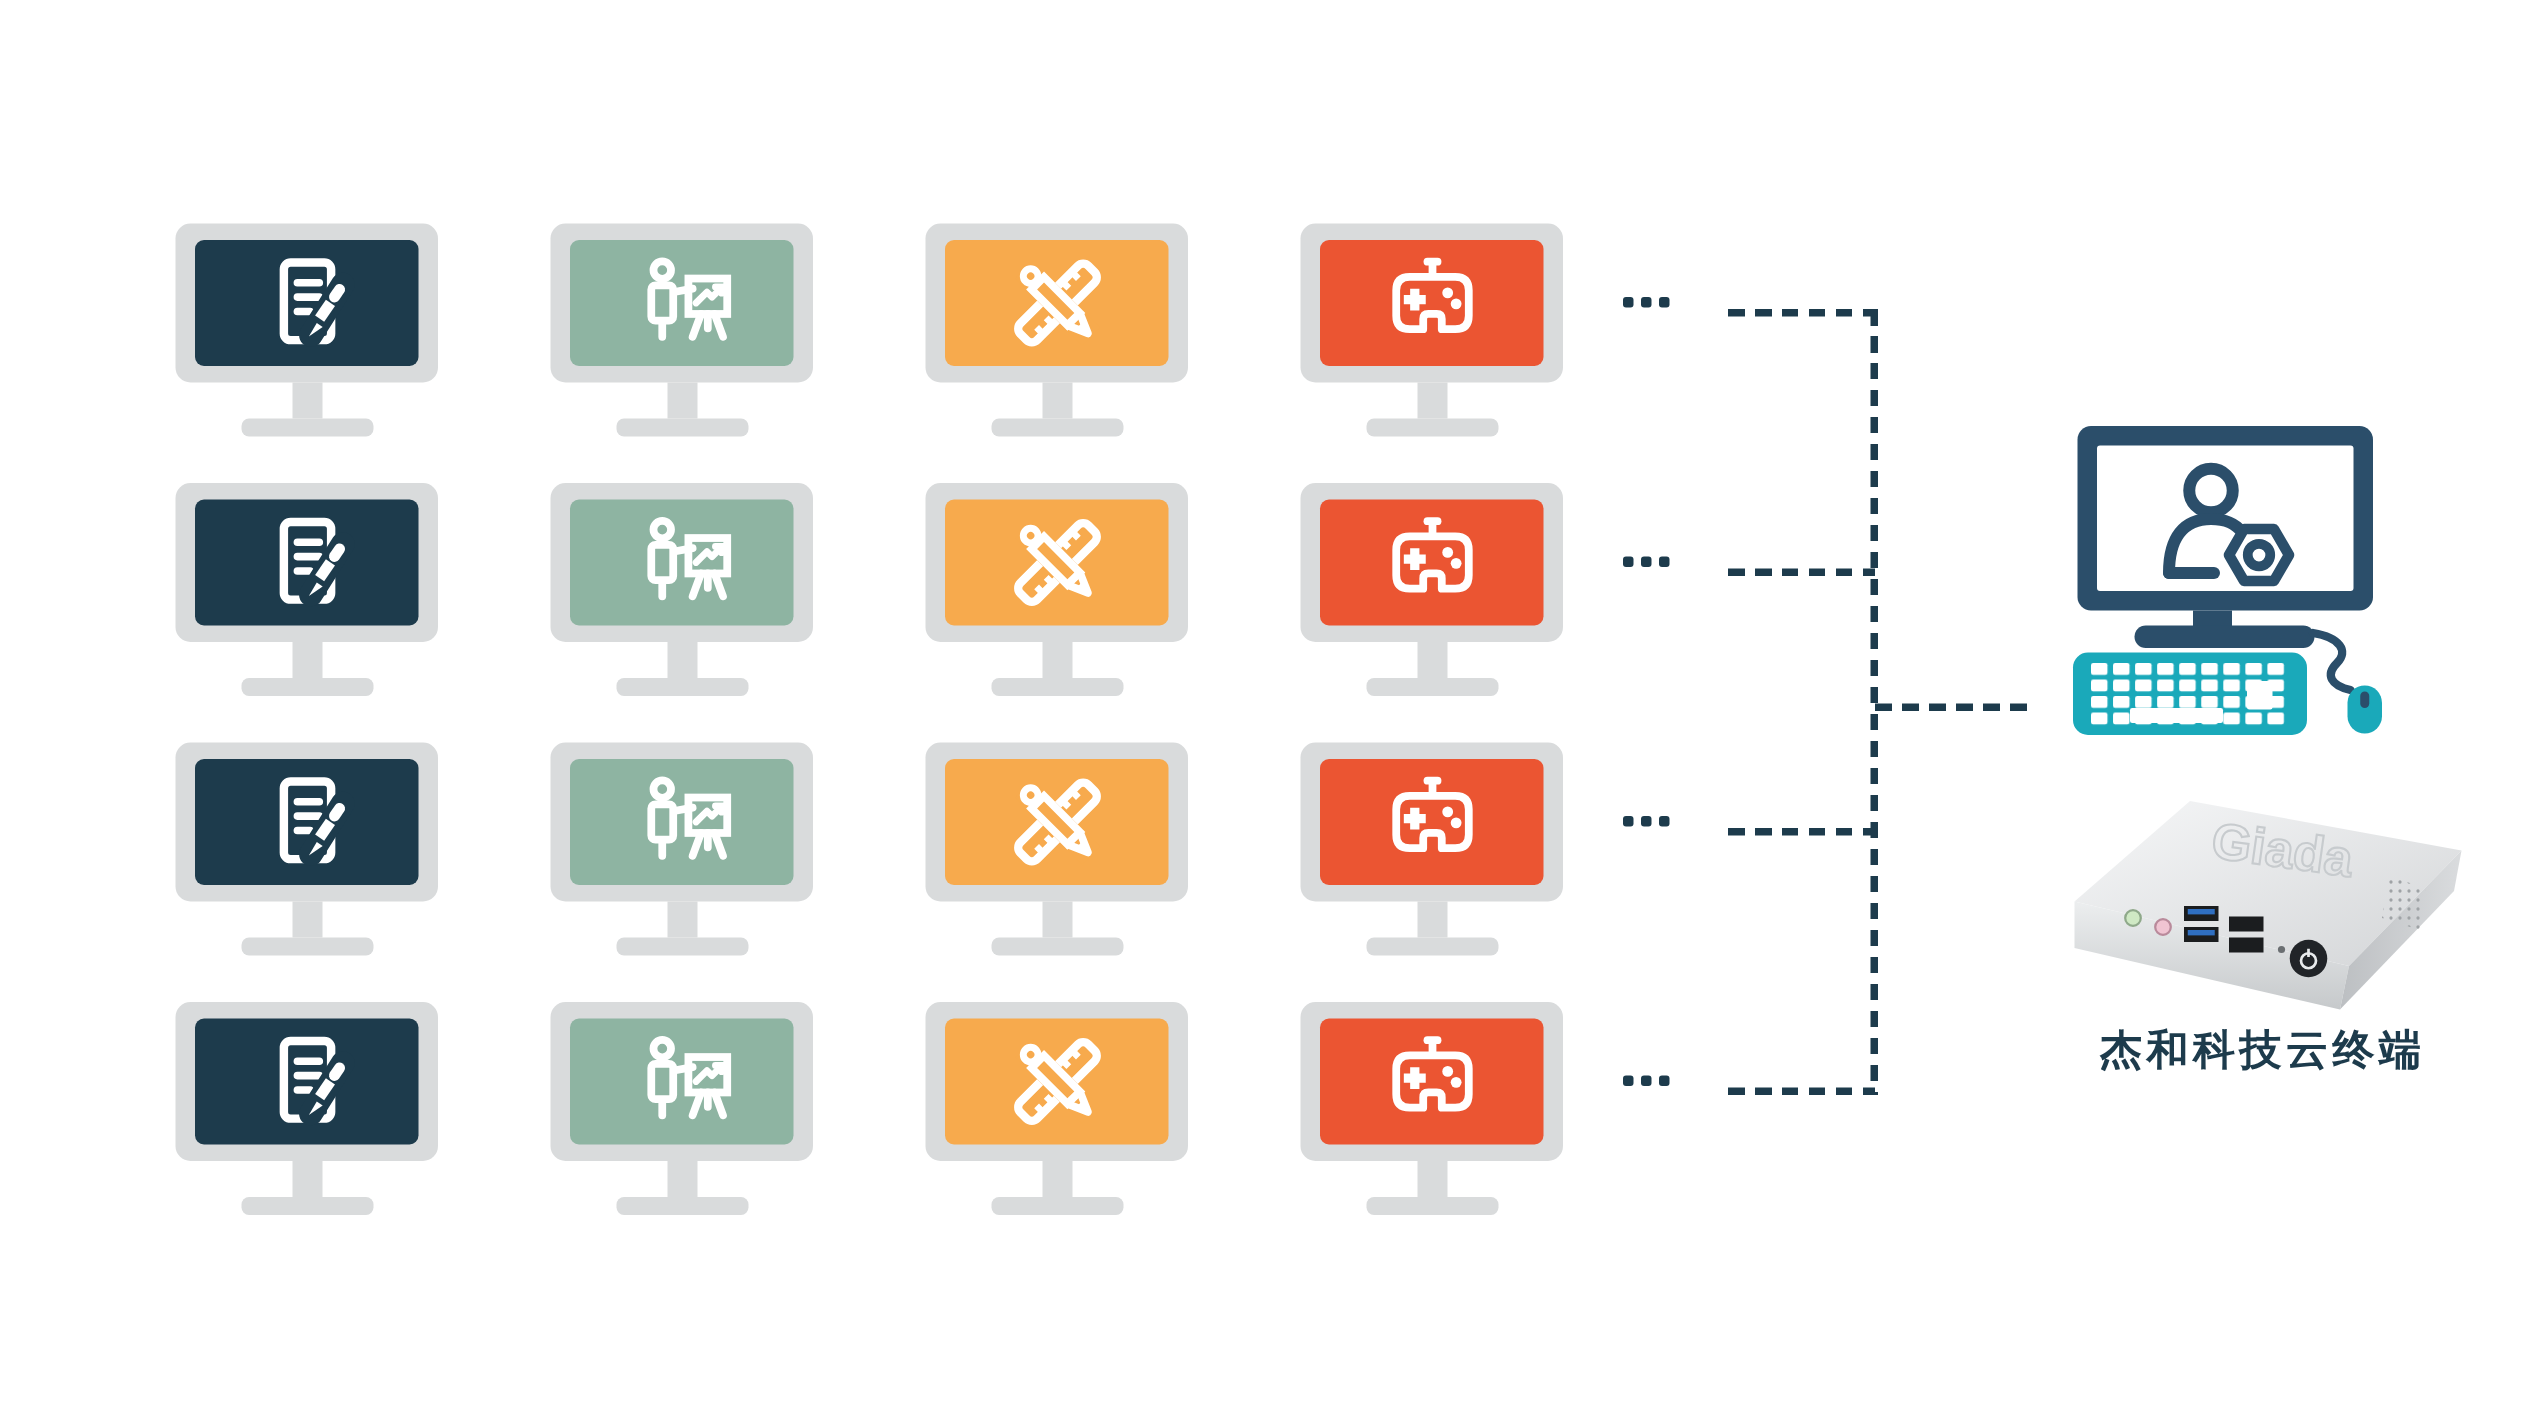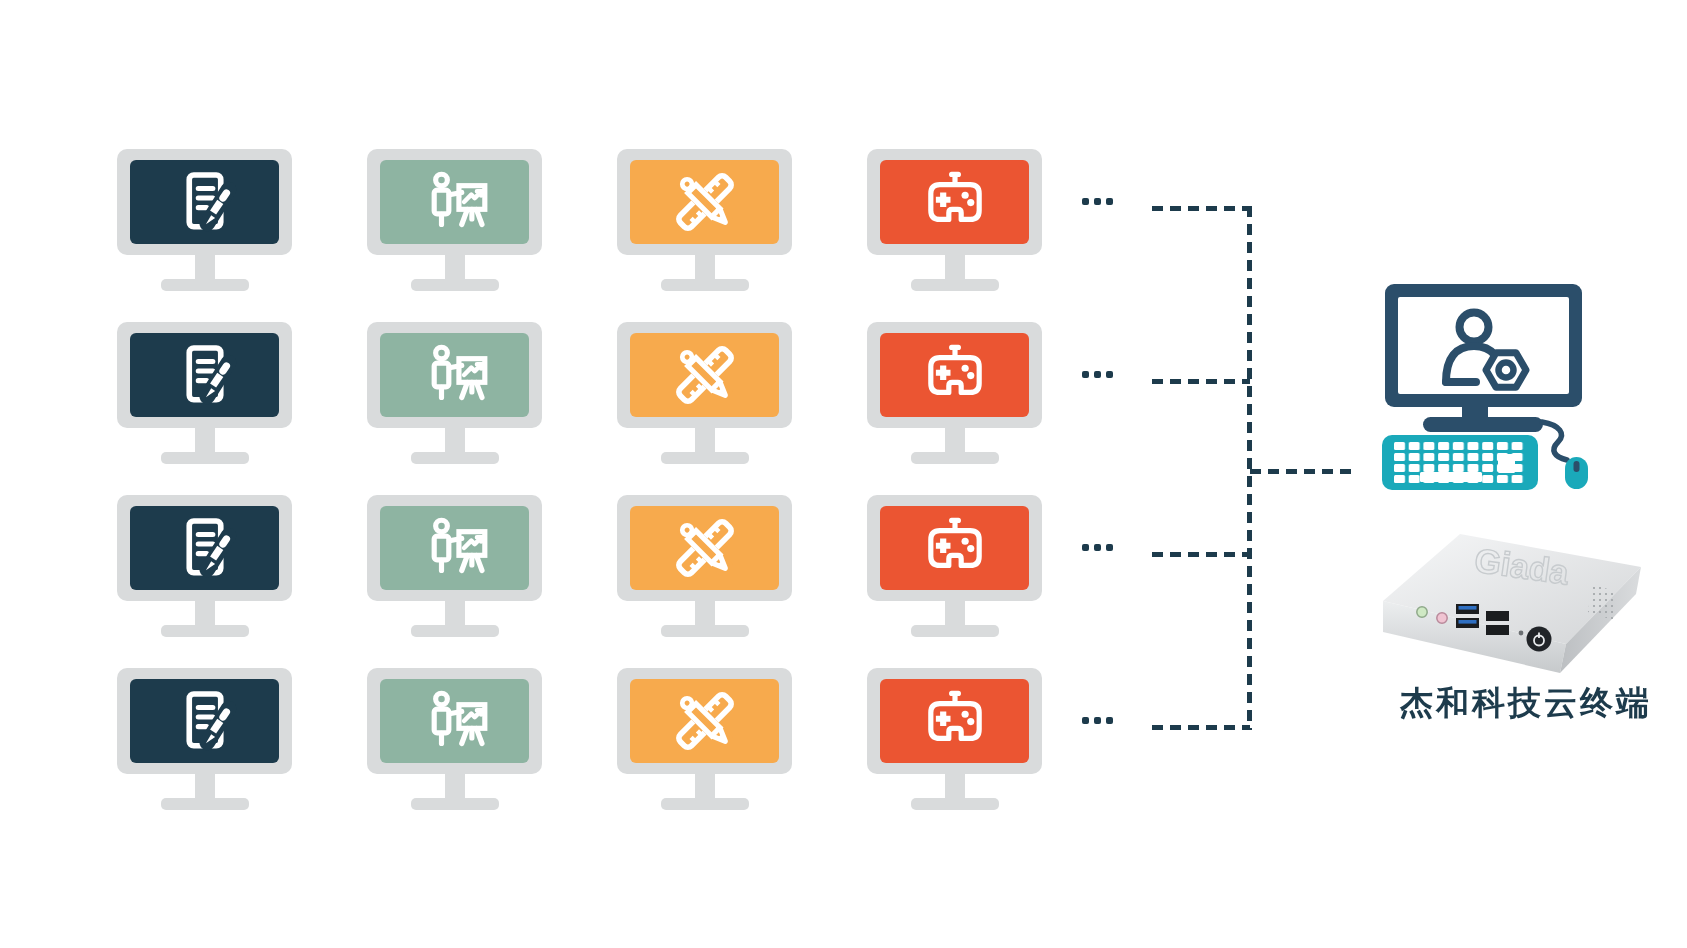--- a/index.html
+++ b/index.html
@@ -25,21 +25,21 @@
   .dots i{width:7px;height:7px;background:var(--navy,#1D3B4C);border-radius:2px;display:block;}
   
   .hline{position:absolute;height:5px;
          background:repeating-linear-gradient(90deg,var(--navy,#1D3B4C) 0 11px,transparent 11px 18px);}
   .vline{position:absolute;width:5px;
          background:repeating-linear-gradient(180deg,var(--navy,#1D3B4C) 0 11px,transparent 11px 18px);}
   
   .workstation{position:absolute;left:1370px;top:270px;width:230px;height:230px;}
   .device{position:absolute;left:1370px;top:520px;width:280px;height:170px;}
   .device-label{position:absolute;left:1400px;top:681px;width:280px;
-                font-size:33px;font-weight:700;letter-spacing:3px;color:var(--text,#1D3B4C);}
+                font-size:28px;font-weight:700;letter-spacing:3px;color:var(--text,#1D3B4C);}
   .hidden-defs{position:absolute;width:0;height:0;overflow:hidden;}
 </style>
 </head>
 <body>
 
 <svg class="hidden-defs" aria-hidden="true">
   <defs>
     <symbol id="sym-doc" viewBox="0 0 64 64">
       <rect x="18" y="8" width="28" height="46" rx="4" fill="none" stroke="#fff" stroke-width="5"></rect>
       <path d="M26,20 H39 M26,28.5 H39 M26,37 H33.5" fill="none" stroke="#fff" stroke-width="4.5" stroke-linecap="round"></path>

